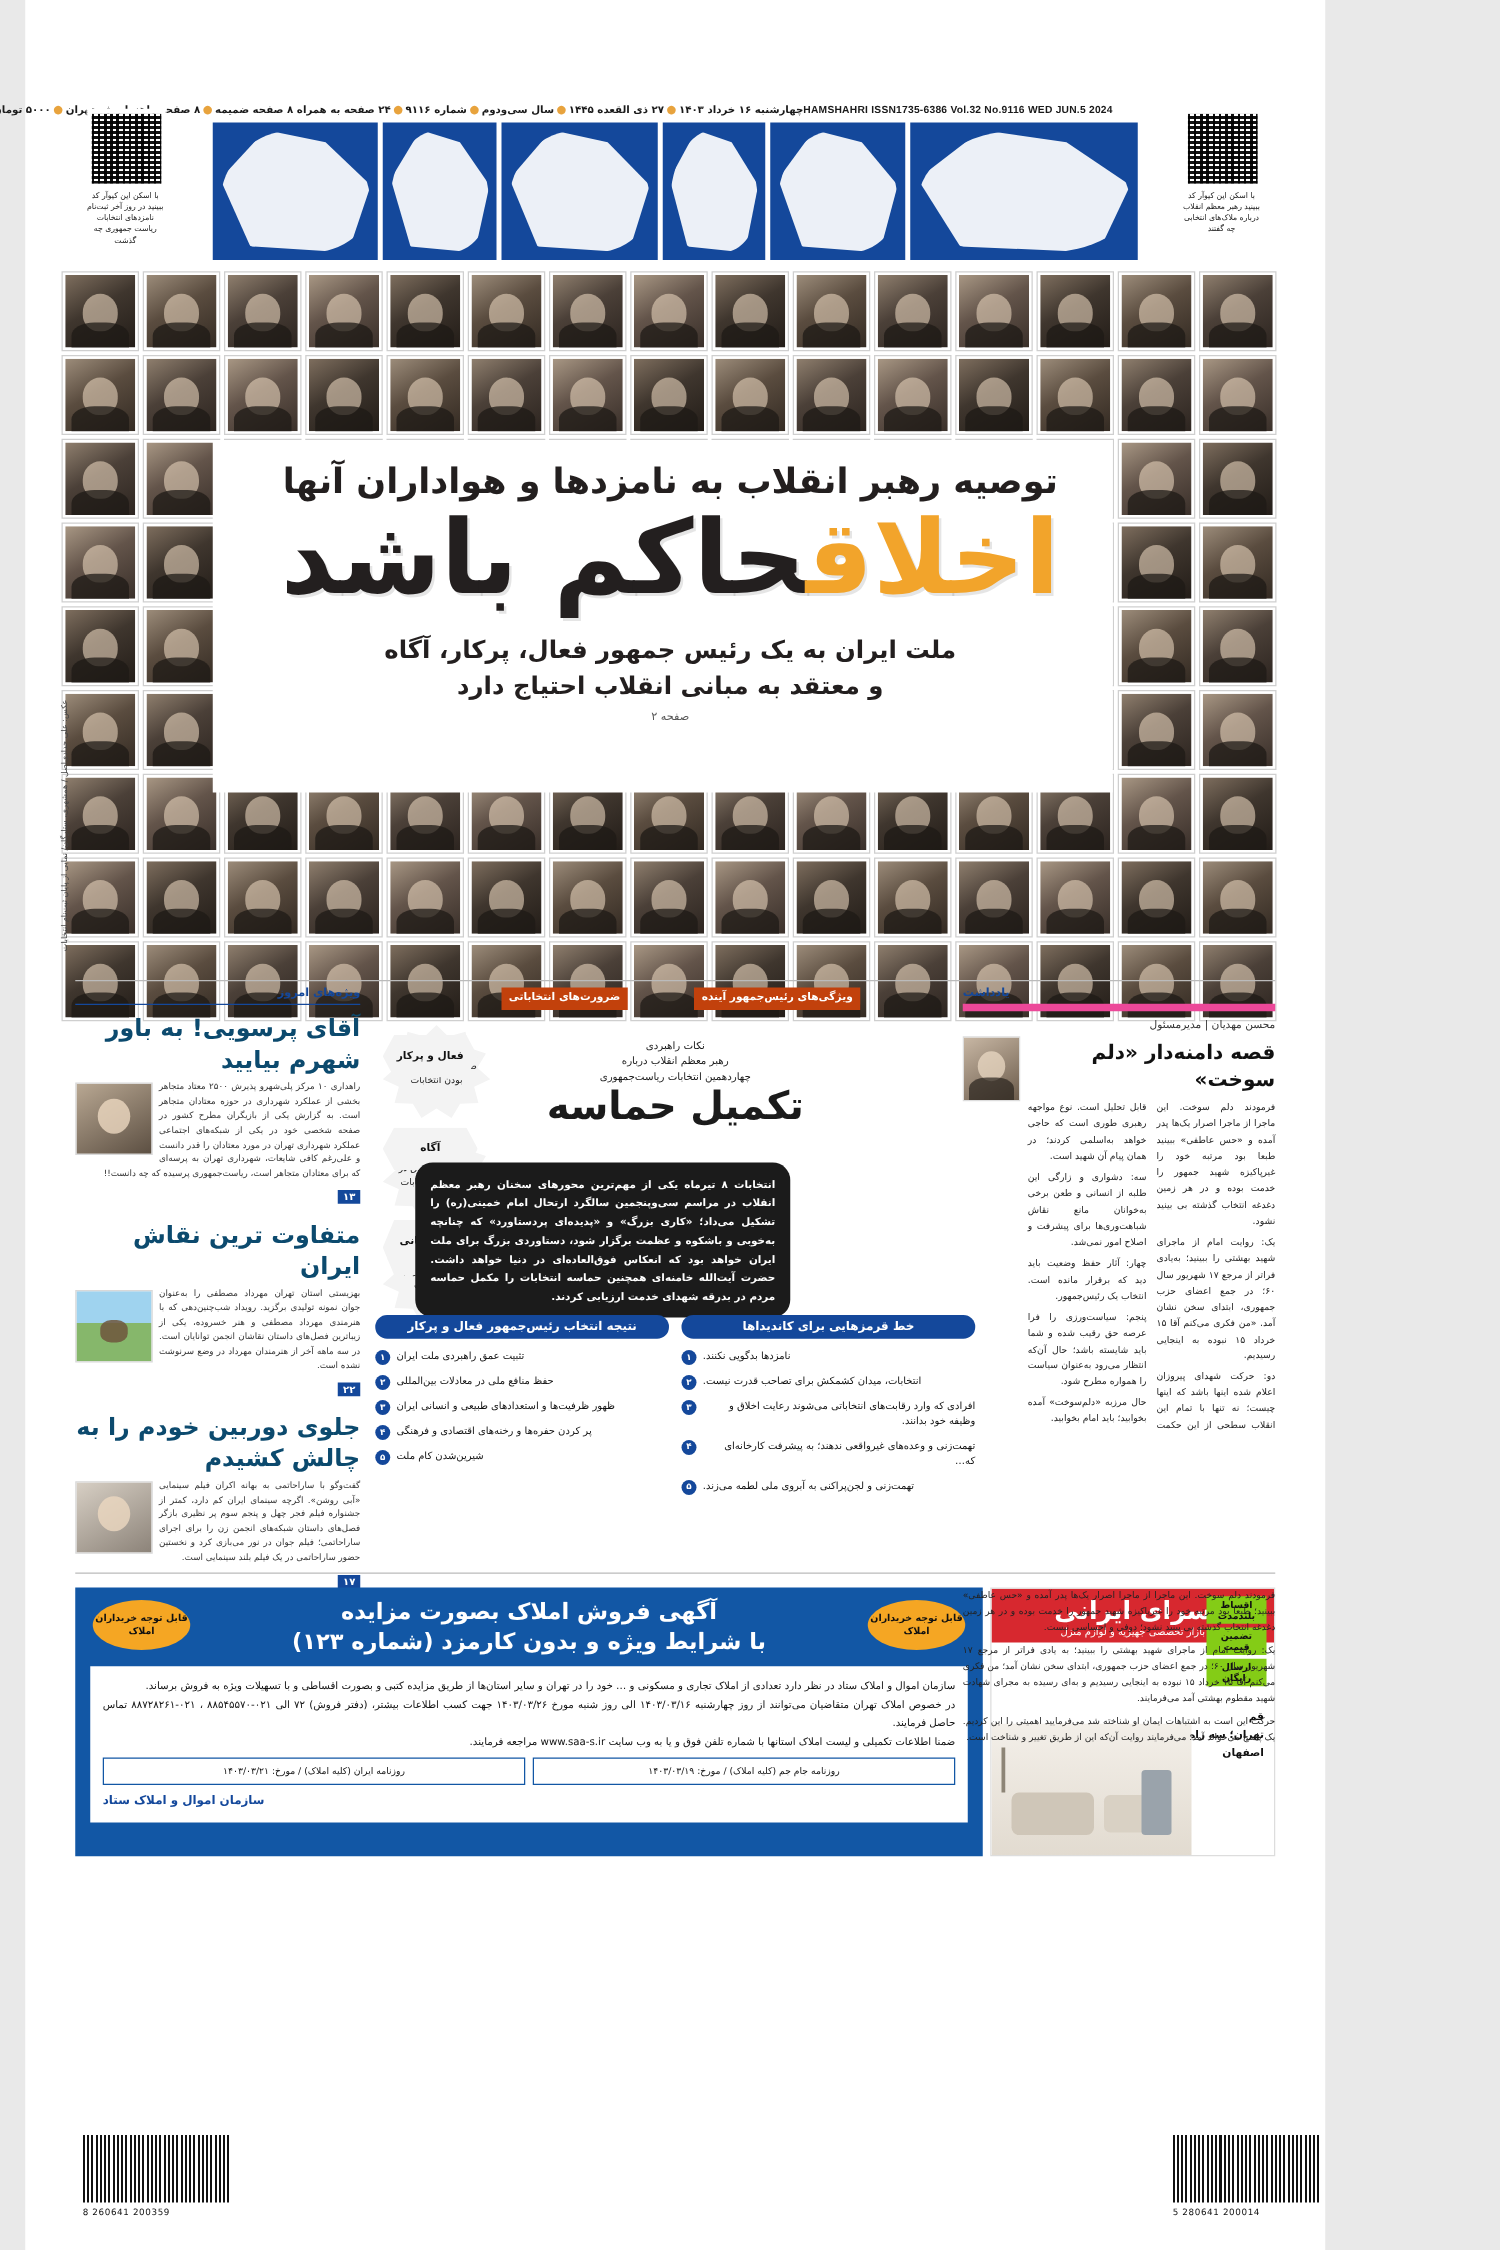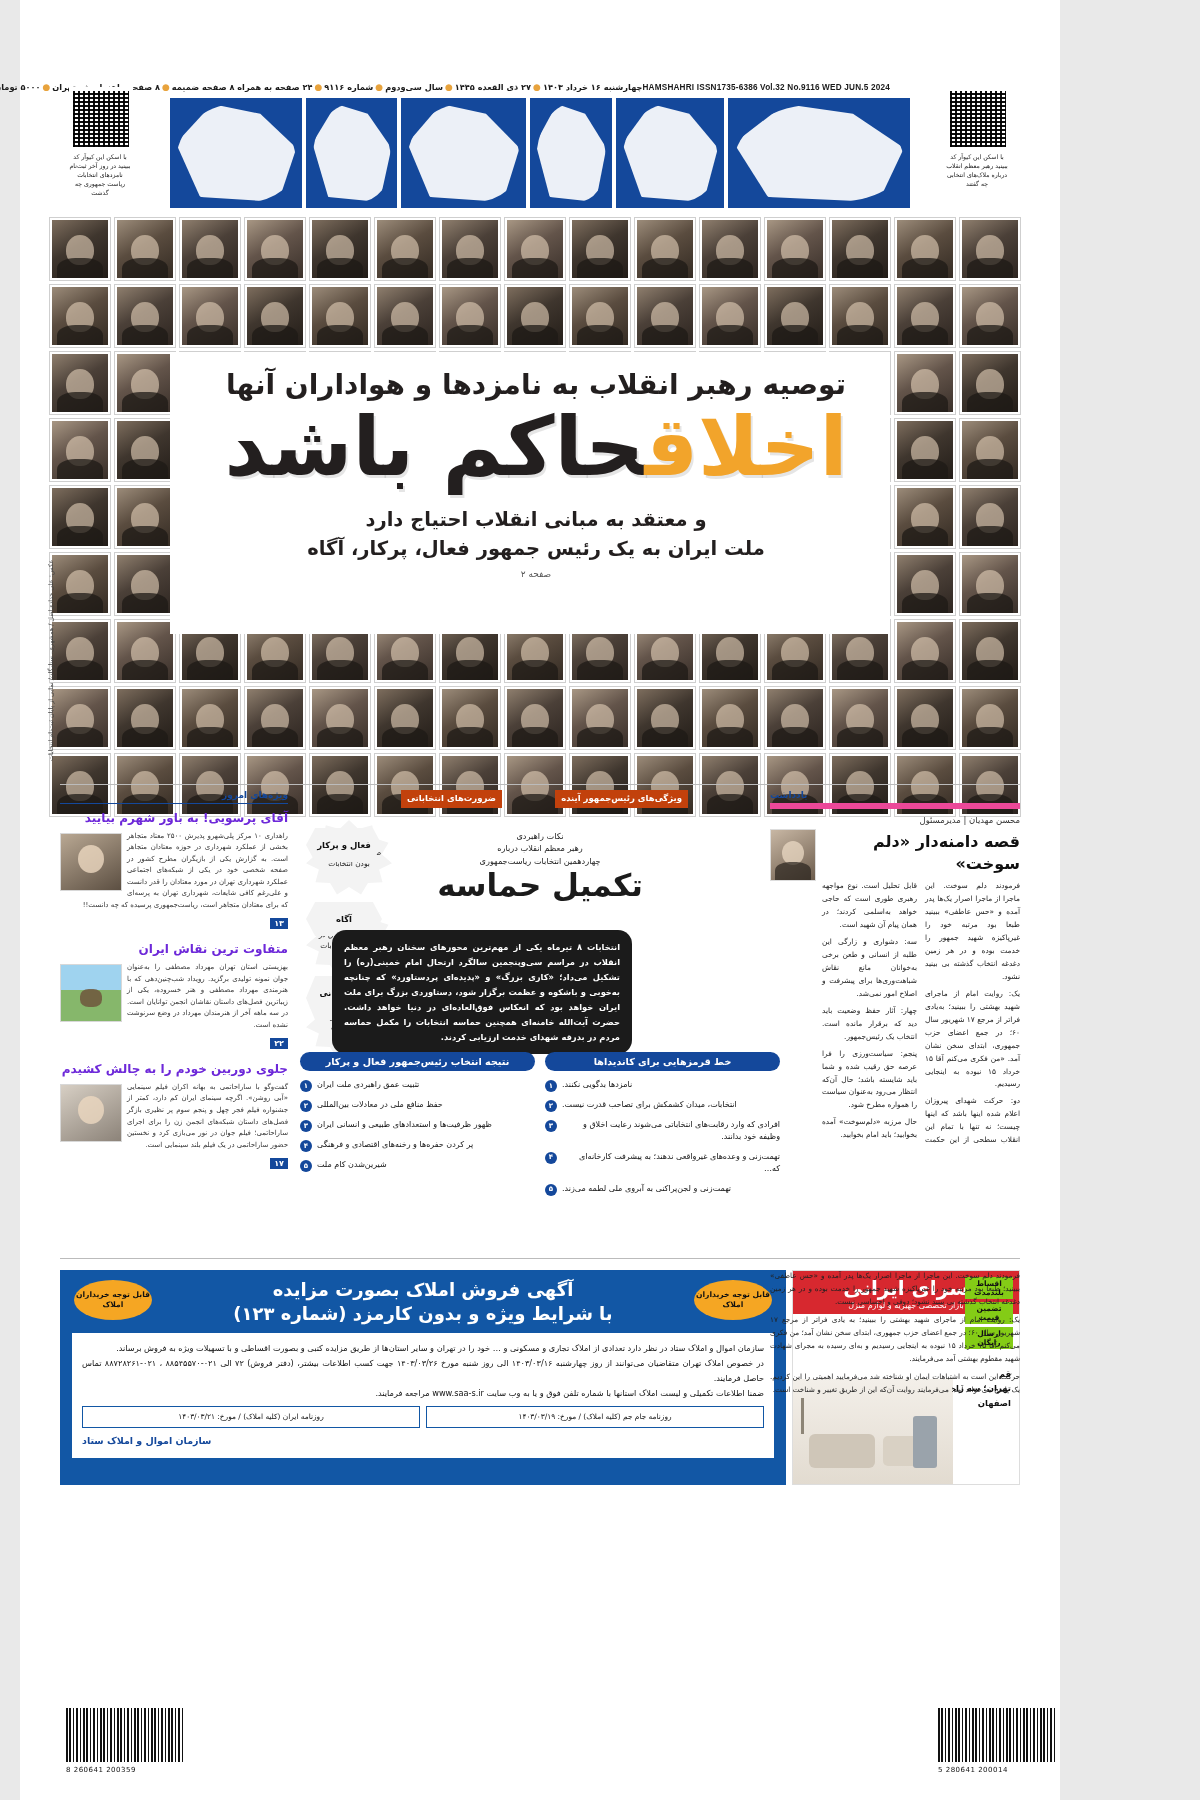--- a/index.html
+++ b/index.html
@@ -146,21 +146,21 @@
 
   
   .col-left{
     position:absolute; left:0; top:0; width:228px; height:465px; direction:rtl;
   }
   .leftLabel{
     font-size:9px; color:#14489b; font-weight:bold; text-align:right;
     border-bottom:1px solid #14489b; padding-bottom:3px; margin-bottom:7px;
   }
   .sbStory{ margin-bottom:12px; position:relative; }
-  .sbTitle{ font-size:12px; font-weight:bold; color:#6d28d9; line-height:1.3; margin-bottom:4px;}
+  .sbTitle{ font-size:19px; font-weight:bold; color:#0c4a6e; line-height:1.3; margin-bottom:4px;}
   .sbLead{ font-size:7px; line-height:1.65; color:#333; text-align:justify;}
   .sbThumb{
     float:left; width:62px; height:58px; margin:2px 5px 3px 0;
     border:1px solid #d8d8d8;
     background:linear-gradient(150deg,#b9a893,#5c4f42);
     position:relative; overflow:hidden;
   }
   .sbThumb.green{ background:linear-gradient(180deg,#9fd3ef 0 45%,#86b76b 45% 100%); }
   .sbThumb.scarf{ background:linear-gradient(150deg,#d7cfc4,#8c8379); }
   .sbThumb::before{content:"";position:absolute;left:50%;top:20%;transform:translateX(-50%);width:26px;height:28px;border-radius:50%;background:rgba(236,216,193,.8);}
@@ -463,22 +463,22 @@
         <div class="ph v3"></div>
       </div>
     </div>
 
   <div class="hlwrap">
     <div class="kicker">توصیه رهبر انقلاب به نامزدها و هواداران آنها</div>
     <div class="bighead">
       <span class="or">اخلاق</span><span>حاکم باشد</span>
     </div>
     <div class="subhead">
+      <div>ملت ایران به یک رئیس جمهور فعال، پرکار، آگاه</div>
       <div>و معتقد به مبانی انقلاب احتیاج دارد</div>
-      <div>ملت ایران به یک رئیس جمهور فعال، پرکار، آگاه</div>
     </div>
     <div class="pgref">صفحه ۲</div>
   </div>
 
   <div class="vstrip">عکس: علی حدادی‌اصل / همشهری، ستارگان/ نمایی از پایان ثبت‌نام انتخابات</div>
 
   <div class="hr-thin" style="top:784px"></div>
 
   <div class="lower">
 

